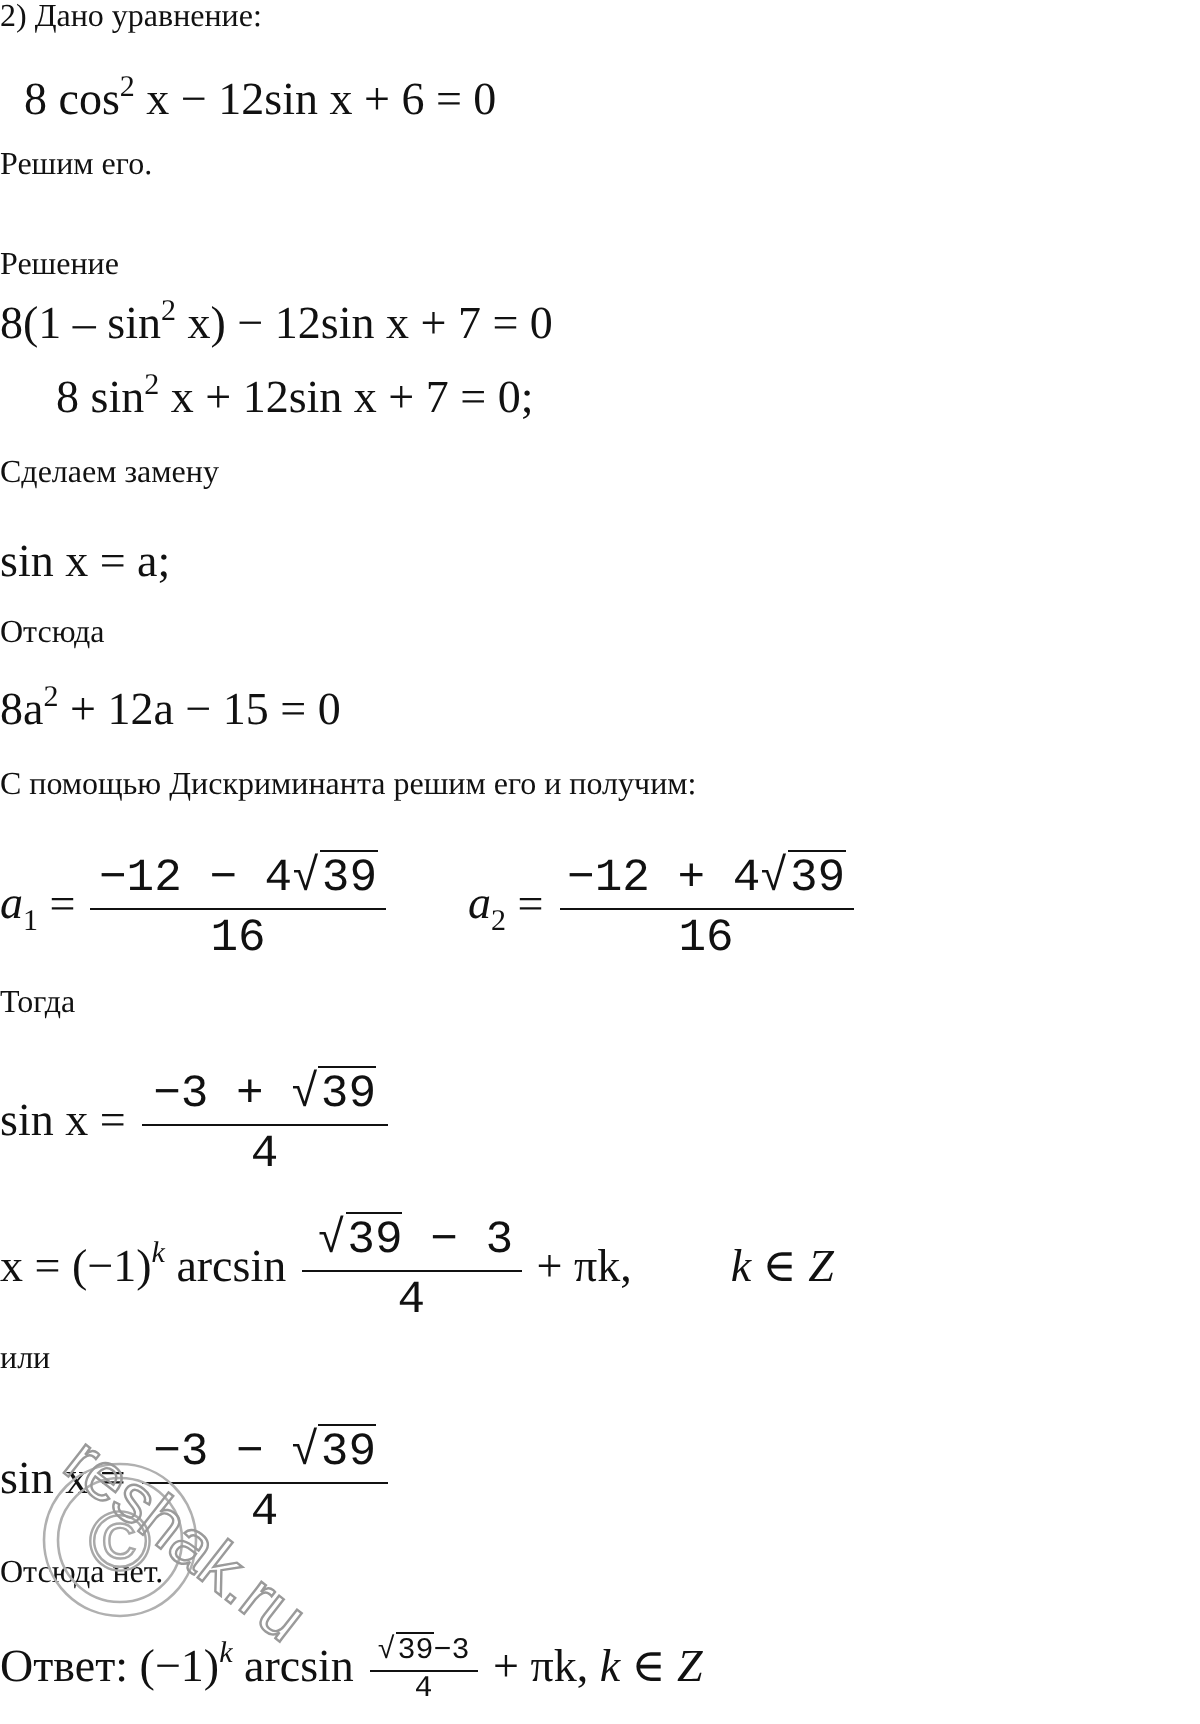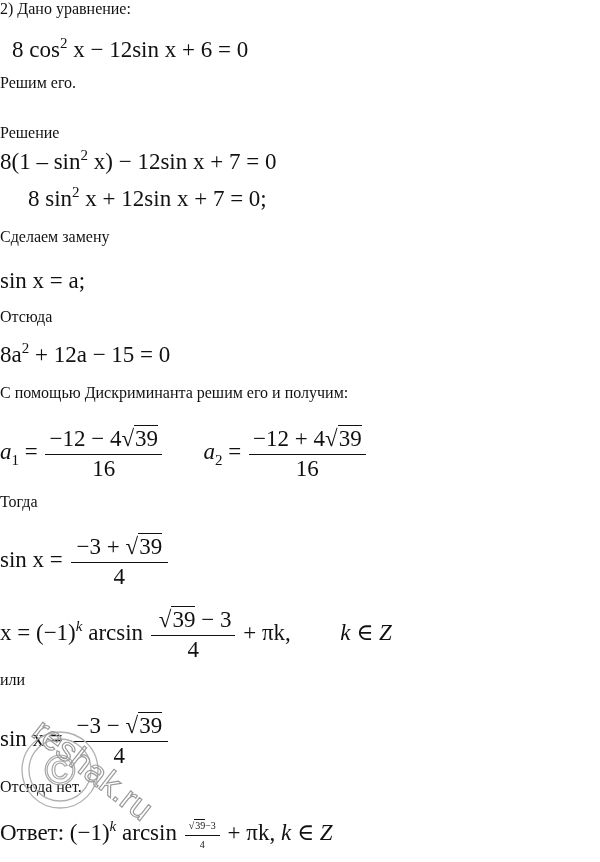--- a/index.html
+++ b/index.html
@@ -4,24 +4,24 @@
 <style>
   html, body { margin:0; padding:0; background:#ffffff; }
   body { width:600px; height:862px; position:relative; overflow:hidden;
          font-family:"DejaVu Serif", "Liberation Serif", serif; color:#111; }
   .ln { position:absolute; left:0; white-space:nowrap; }
   .txt { font-family:Liberation Serif, serif; font-size:16px; }
   .m { font-family:"Liberation Serif", "DejaVu Serif", serif; font-size:23px; }
   .m i { font-style:italic; }
   sup { font-size:15px; vertical-align:0; position:relative; top:-9px; }
   sub { font-size:15px; vertical-align:0; position:relative; top:6px; }
-  .frac { display:inline-block; vertical-align:middle; text-align:center; margin:0 2px; }
+  .frac { display:inline-block; vertical-align:middle; text-align:center; margin:0 2px;font-family:Liberation Mono, monospace; }
   .frac .num { display:block; padding:0 4px 1px 4px; border-bottom:1.5px solid #111; line-height:28px; }
   .frac .den { display:block; line-height:28px; }
-  .frac.small { font-size:10px; }
+  .frac.small { font-size:15px; }
   .frac.small .num, .frac.small .den { line-height:17px; border-bottom-width:1px; }
   .frac.small .den { border-bottom:none; }
   .sqrt { border-top:1.4px solid #111; padding-left:1px; }
   .wm { position:absolute; left:0; top:0; pointer-events:none; }
 </style>
 </head>
 <body>
 
 <div>
 

